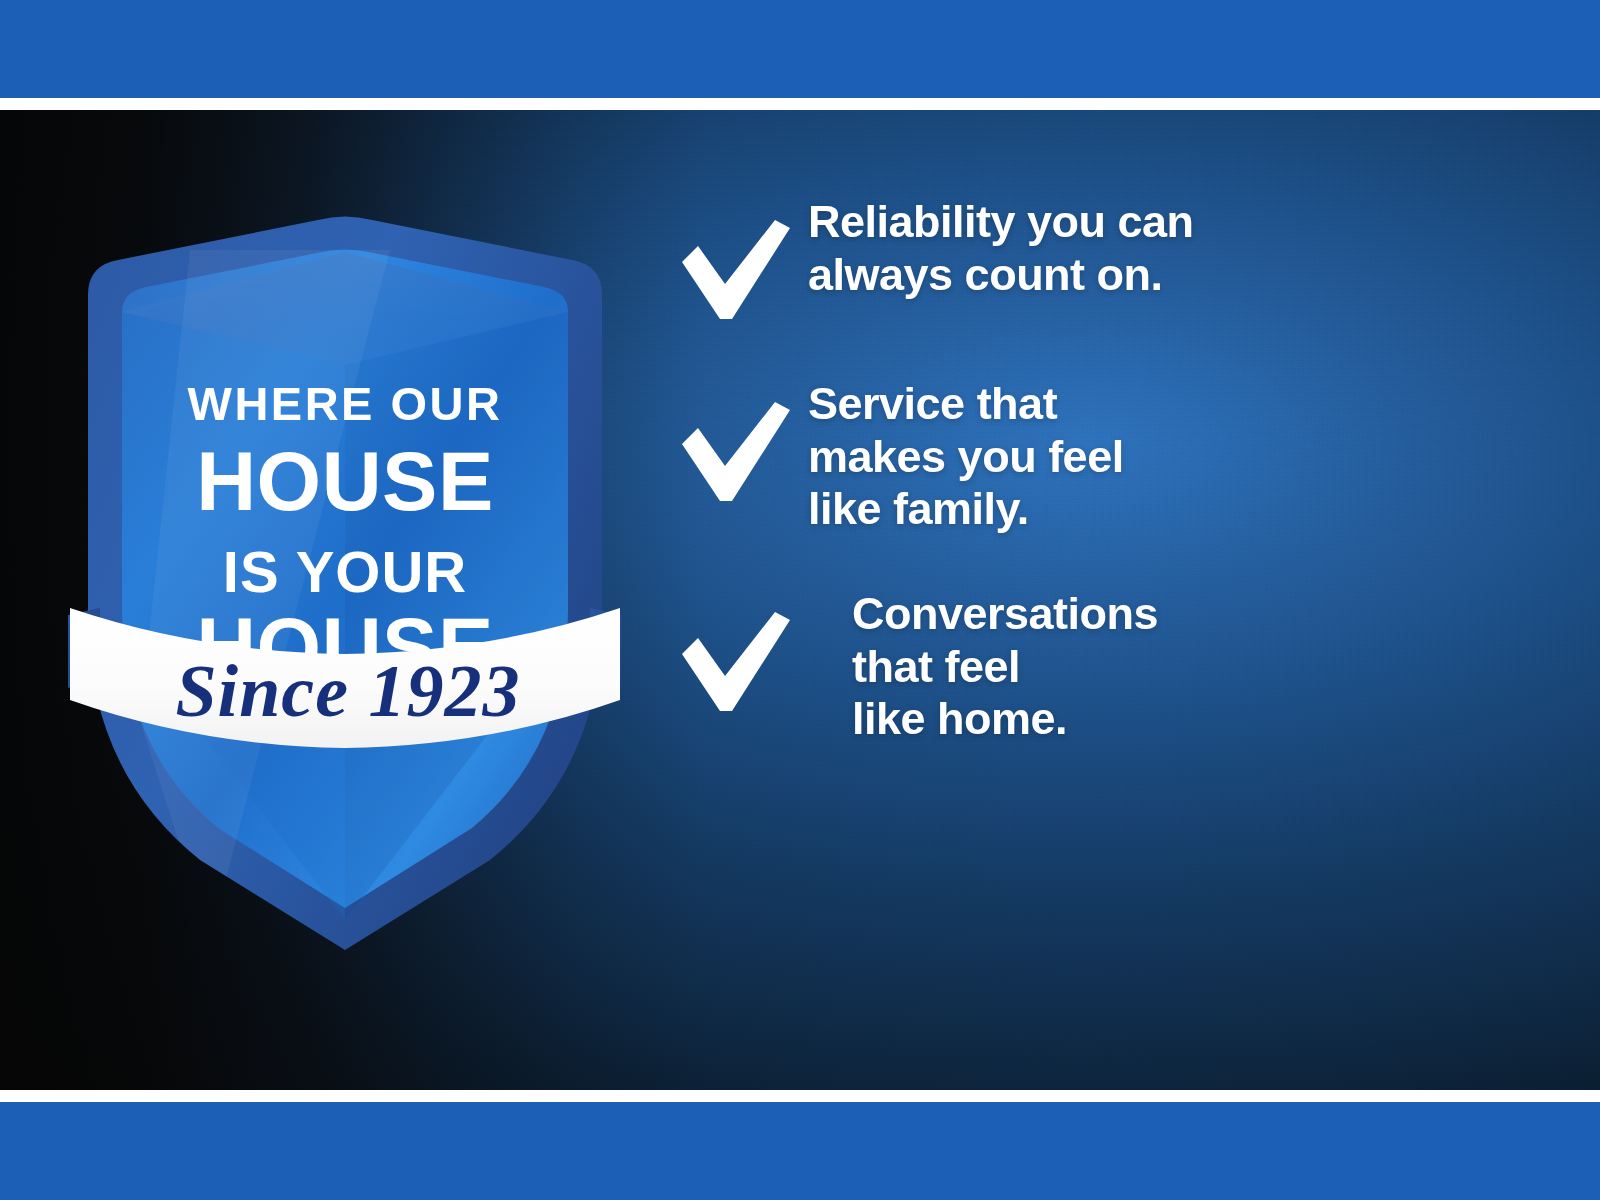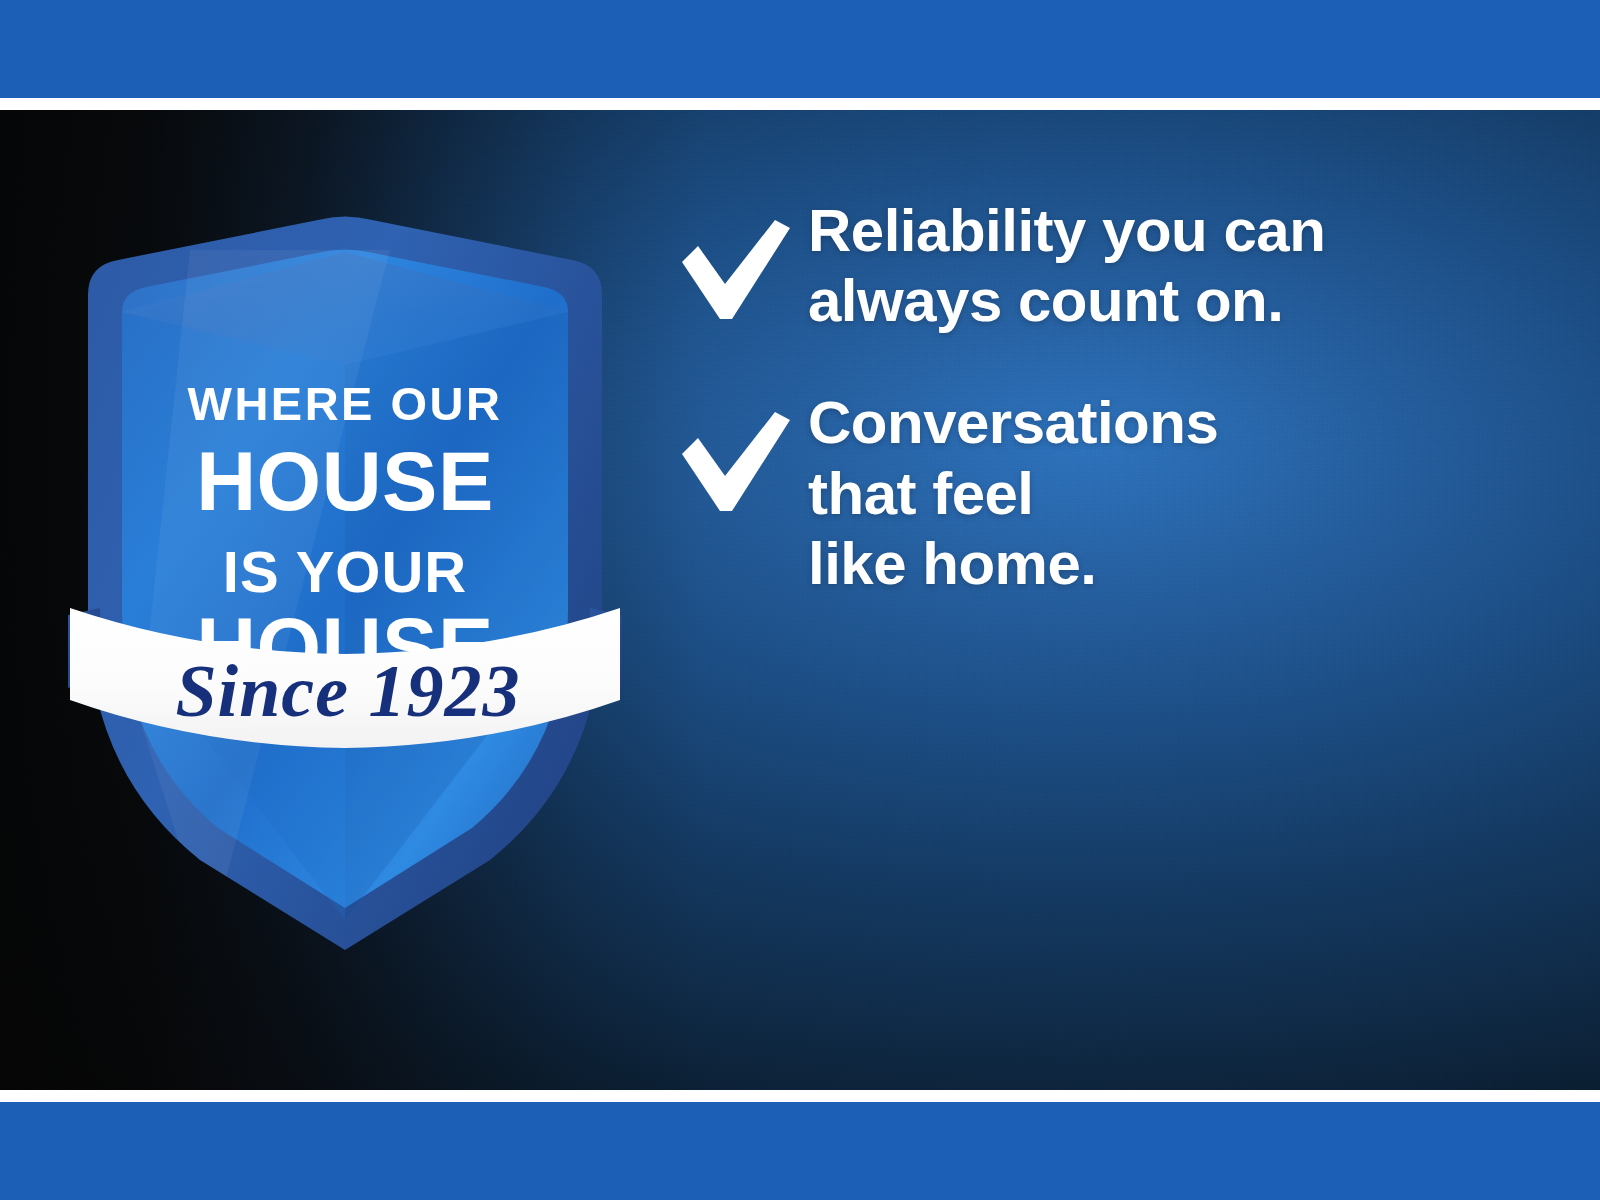--- a/index.html
+++ b/index.html
@@ -115,34 +115,34 @@
     position: absolute;
     left: 676px;
     top: 196px;
     width: 880px;
   }
   .benefit {
     display: flex;
     align-items: flex-start;
     margin-bottom: 52px;
   }
-  .benefit:last-child { margin-bottom: 0; }
+  .benefit:last-child { margin-bottom: 0; gap: 44px; }
 
   .check-wrap {
     flex: 0 0 132px;
     padding-top: 18px;
   }
   .check-svg { display: block; width: 118px; height: 112px; }
 
   .benefit-text {
     flex: 1 1 auto;
     color: #ffffff;
     font-family: "Liberation Sans", sans-serif;
     font-weight: bold;
-    font-size: 60px;
+    font-size: 45px;
     line-height: 1.17;
     letter-spacing: -0.5px;
     white-space: pre-line;
     text-shadow: 0 2px 6px rgba(0,0,0,0.22);
   }
   .b1 { margin-top: 0px; }
   .b2 { margin-top: 0px; }
   .b3 { margin-top: 0px; }
 </style>
 </head>
@@ -261,20 +261,30 @@
     <div class="benefit">
       <div class="check-wrap">
         <svg class="check-svg" viewBox="0 0 118 112" xmlns="http://www.w3.org/2000/svg">
           <path d="M 6 48 L 22 32 L 49 70 L 99 6 L 114 14 L 56 105 L 44 105 Z" fill="#ffffff"></path>
         </svg>
       </div>
       <div class="benefit-text b1">Reliability you can
 always count on.</div>
     </div>
 
+    <div class="benefit">
+      <div class="check-wrap">
+        <svg class="check-svg" viewBox="0 0 118 112" xmlns="http://www.w3.org/2000/svg">
+          <path d="M 6 48 L 22 32 L 49 70 L 99 6 L 114 14 L 56 105 L 44 105 Z" fill="#ffffff"></path>
+        </svg>
+      </div>
+      <div class="benefit-text b2">Service that
+makes you feel
+like family.</div>
+    </div>
 
     <div class="benefit">
       <div class="check-wrap">
         <svg class="check-svg" viewBox="0 0 118 112" xmlns="http://www.w3.org/2000/svg">
           <path d="M 6 48 L 22 32 L 49 70 L 99 6 L 114 14 L 56 105 L 44 105 Z" fill="#ffffff"></path>
         </svg>
       </div>
       <div class="benefit-text b3">Conversations
 that feel
 like home.</div>

